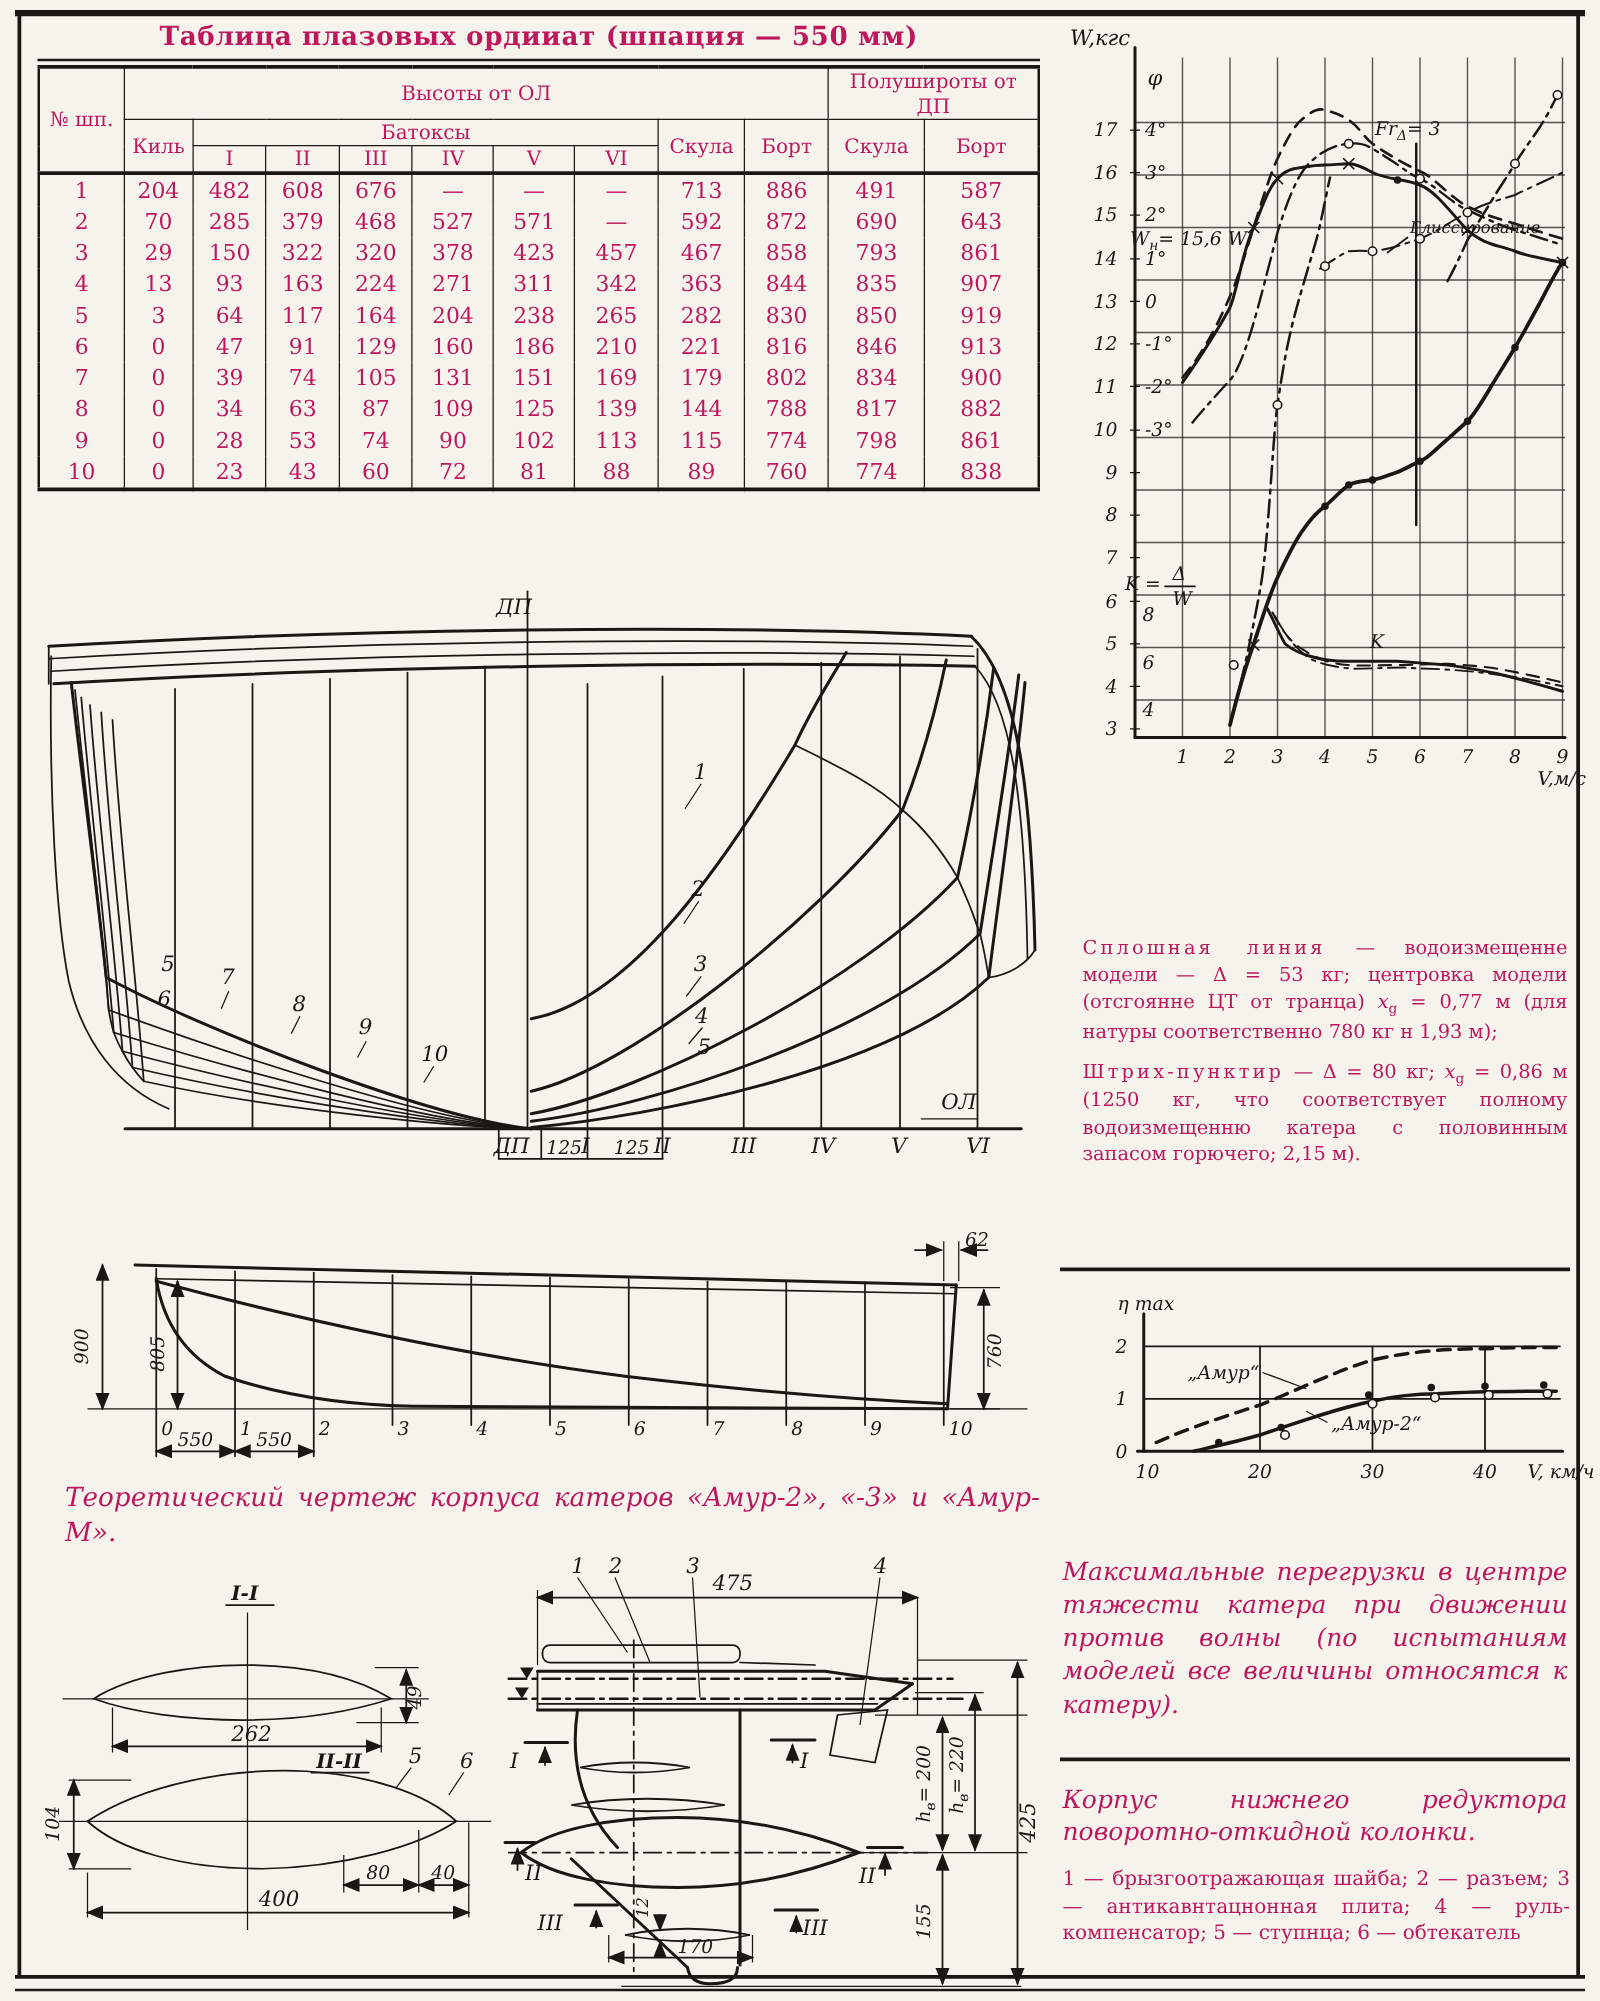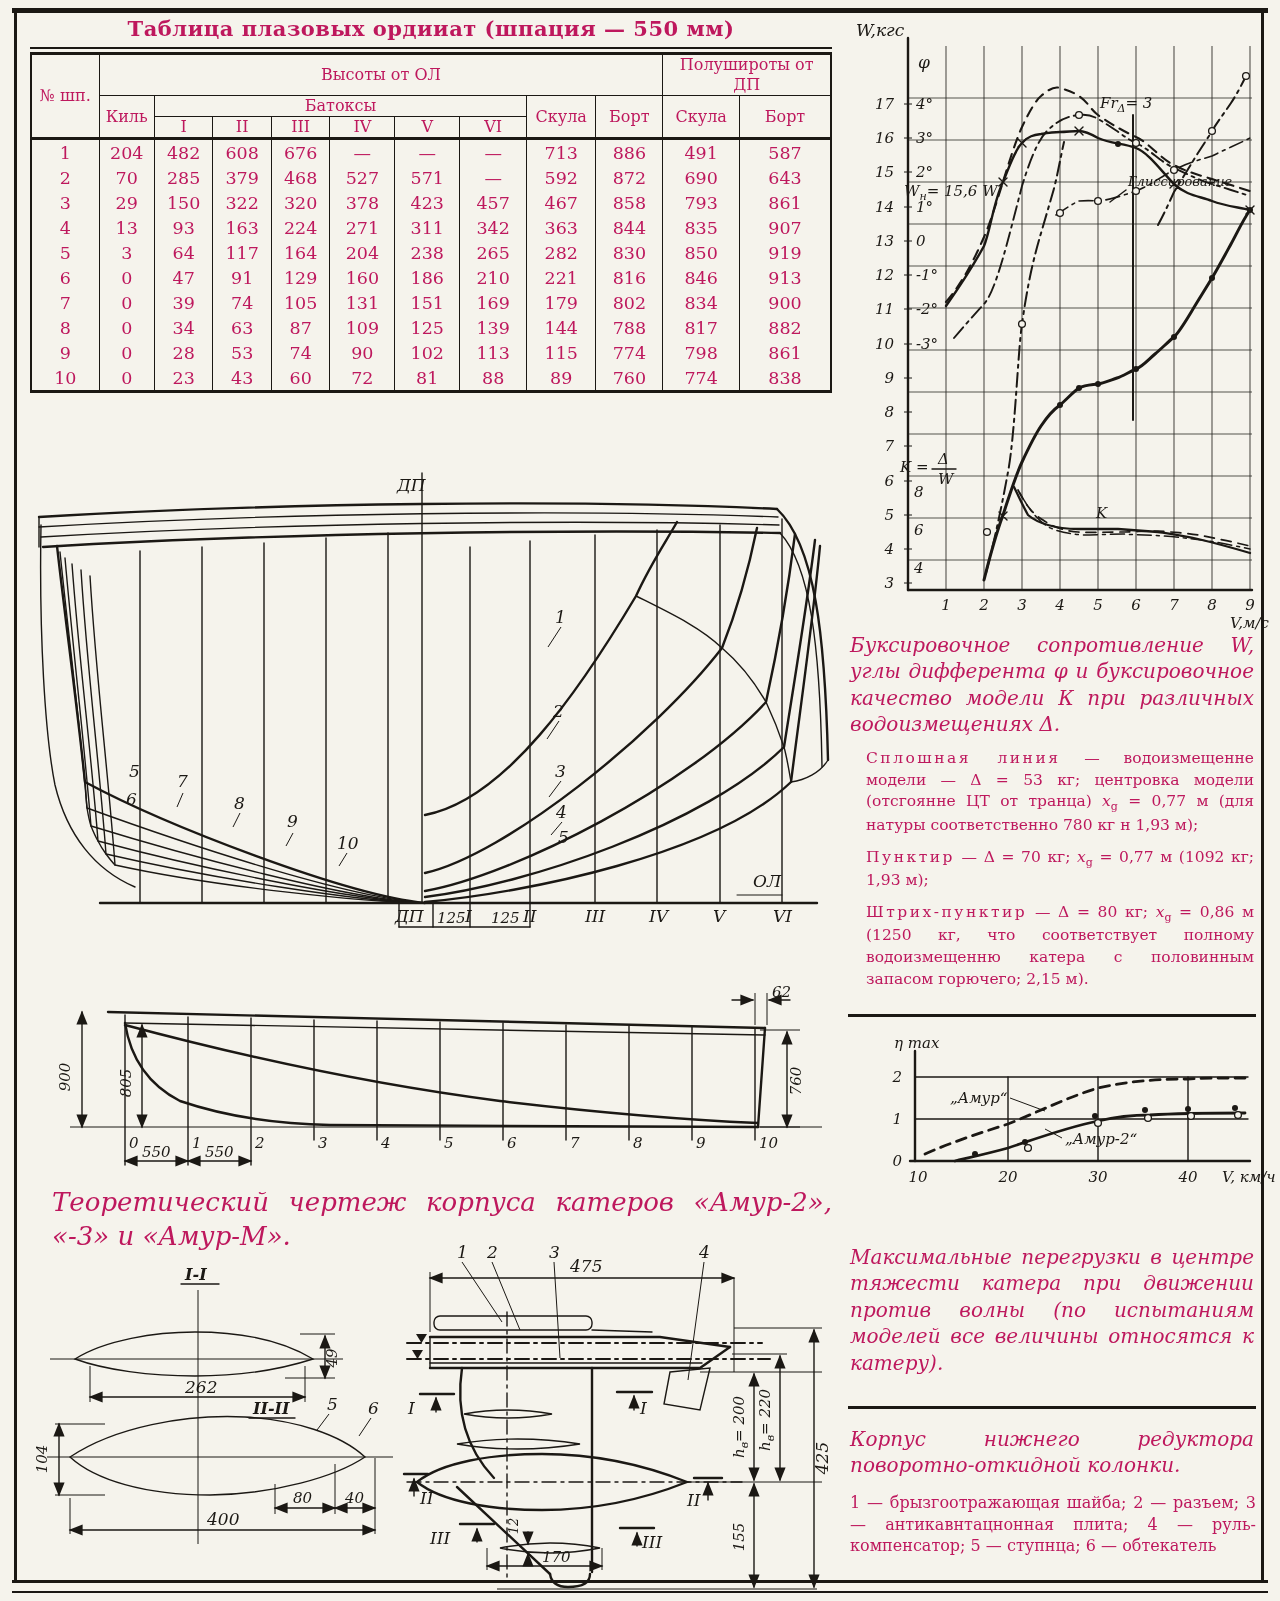--- a/index.html
+++ b/index.html
@@ -468,21 +468,21 @@
       <path class="ln" d="M702,15H723" marker-end="url(#ar1)"></path>
       <path class="ln" d="M760,15H739" marker-end="url(#ar1)"></path>
       <text class="t15" x="742" y="12">62</text>
       <path class="ln" d="M95,176H158" marker-start="url(#ar1)" marker-end="url(#ar1)"></path>
       <text class="t15" x="112" y="172">550</text>
       <path class="ln" d="M158,176H221" marker-start="url(#ar1)" marker-end="url(#ar1)"></path>
       <text class="t15" x="175" y="172">550</text>
     </g>
   </svg>
 
-  <div class="abs cap" style="left:52px;top:1185px;width:780px;font-size:26px">Теоретический чертеж корпуса катеров «Амур-2», «-3» и «Амур-М».</div>
+  <div class="abs cap" style="left:52px;top:1185px;width:780px;font-size:21px">Теоретический чертеж корпуса катеров «Амур-2», «-3» и «Амур-М».</div>
 
   <svg class="abs" style="left:35px;top:1262px" width="385" height="320" viewBox="0 0 385 320">
     <defs>
       <marker id="ar2" orient="auto-start-reverse" markerWidth="11" markerHeight="9" refX="9" refY="4">
           <path d="M0,0L10,4L0,8z" fill="#1b1814"></path>
         </marker>
       <pattern id="hp1" patternUnits="userSpaceOnUse" width="8" height="8" patternTransform="rotate(45)">
         <line x1="0" y1="0" x2="0" y2="8" stroke="#1b1814" stroke-width="1.1"></line>
       </pattern>
     </defs>
@@ -608,25 +608,23 @@
       <text class="t15" transform="rotate(-90 342 185)" x="342" y="185" text-anchor="middle"><tspan>h</tspan><tspan dy="4" font-size="11">в</tspan><tspan dy="-4">= 200</tspan></text>
       <path class="ln" d="M378,114V238" marker-start="url(#ar3)" marker-end="url(#ar3)"></path>
       <text class="t15" transform="rotate(-90 368 178)" x="368" y="178" text-anchor="middle"><tspan>h</tspan><tspan dy="4" font-size="11">в</tspan><tspan dy="-4">= 220</tspan></text>
       <path class="ln" d="M412,88V345" marker-start="url(#ar3)" marker-end="url(#ar3)"></path>
       <text class="t17" transform="rotate(-90 426 216)" x="426" y="216" text-anchor="middle">425</text>
       <path class="ln" d="M352,242V345" marker-start="url(#ar3)" marker-end="url(#ar3)"></path>
       <text class="t15" transform="rotate(-90 342 295)" x="342" y="295" text-anchor="middle">155</text>
     </g>
   </svg>
 
-  <div class="abs cap" style="left:850px;top:632px;width:404px">Буксировочное сопротивление W, углы дифферента φ и буксировочное качество модели К при различных водоизмещениях Δ.</div>
 
   <div class="abs leg" style="left:850px;top:748px;width:404px">
     <p><span class="lead">Сплошная линия</span><span> — водоизмещенне модели — Δ = 53 кг; центровка модели (отсгоянне ЦТ от транца) </span><i>x</i><sub>g</sub><span> = 0,77 м (для натуры соответственно 780 кг н 1,93 м);</span></p>
-    <p><span class="lead">Пунктир</span><span> — Δ = 70 кг; </span><i>x</i><sub>g</sub><span> = 0,77 м (1092 кг; 1,93 м);</span></p>
     <p><span class="lead">Штрих-пунктир</span><span> — Δ = 80 кг; </span><i>x</i><sub>g</sub><span> = 0,86 м (1250 кг, что соответствует полному водоизмещенню катера с половинным запасом горючего; 2,15 м).</span></p>
   </div>
 
   <div class="abs rule" style="left:848px;top:1014px;width:408px;height:3px"></div>
 
   <svg class="abs" style="left:850px;top:1026px" width="412" height="172" viewBox="0 0 412 172">
     <g>
       <path class="ln2" d="M65,25V135"></path>
       <path class="ln2" d="M60,135H400"></path>
       <path class="ln" d="M65,93H398M65,51H398"></path>

